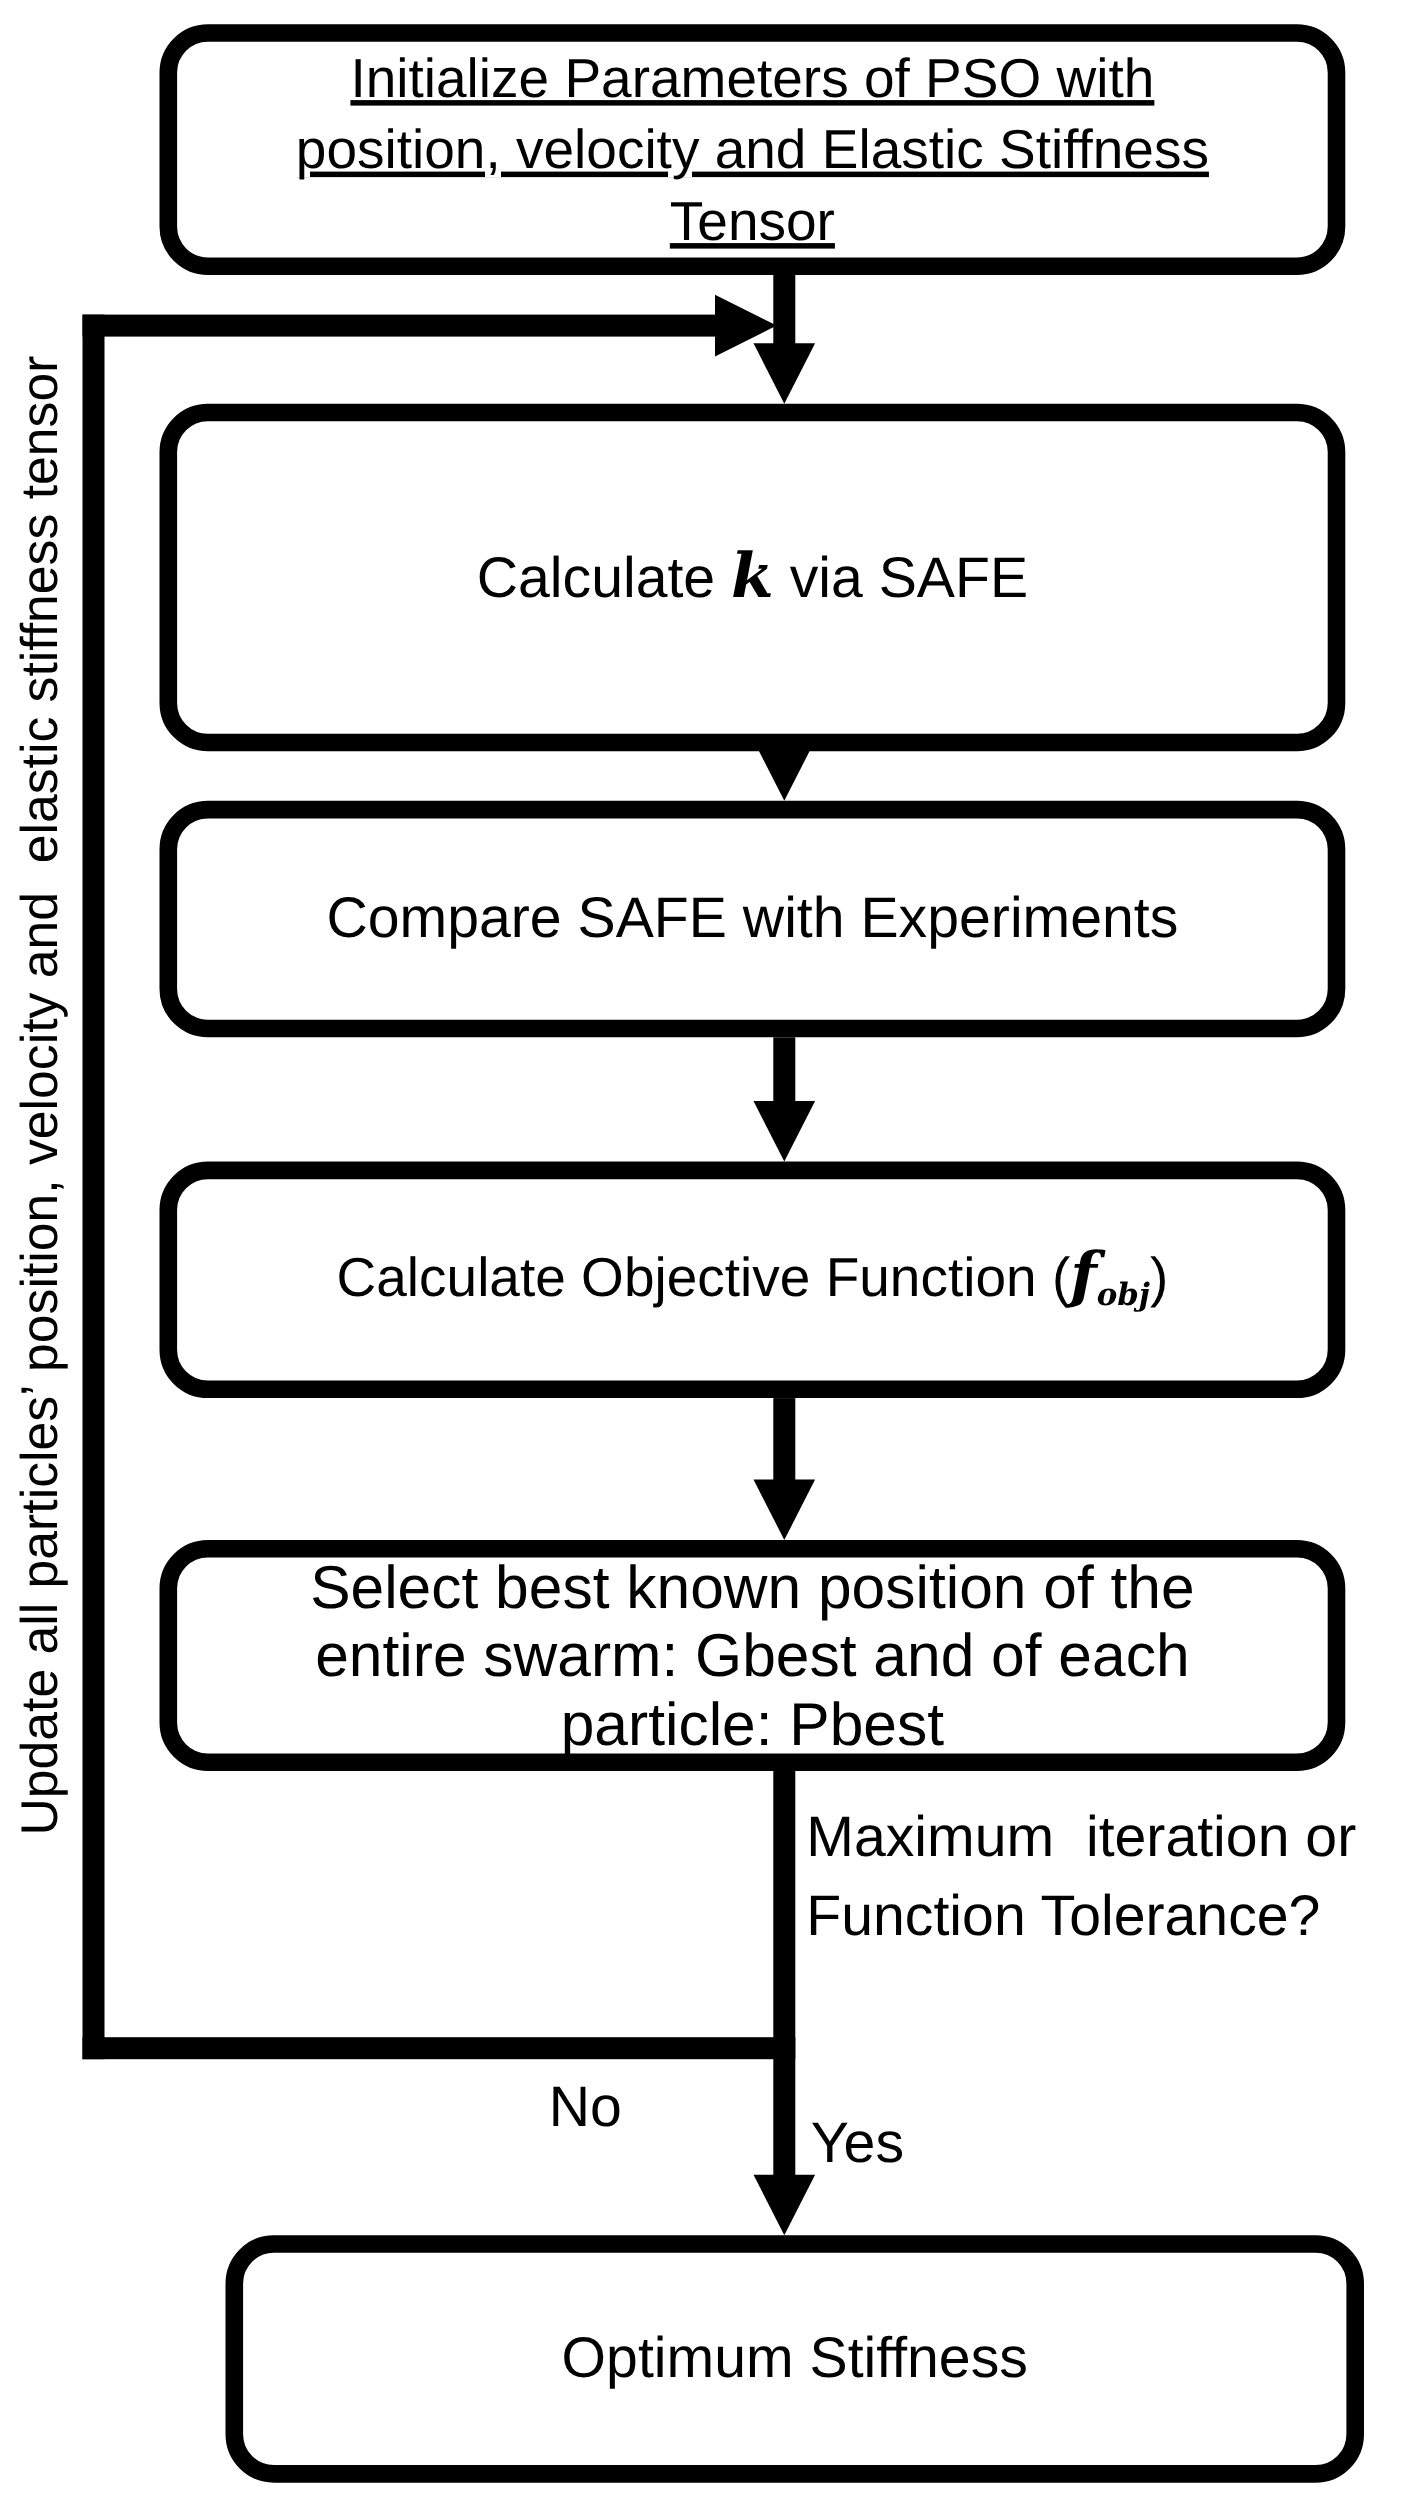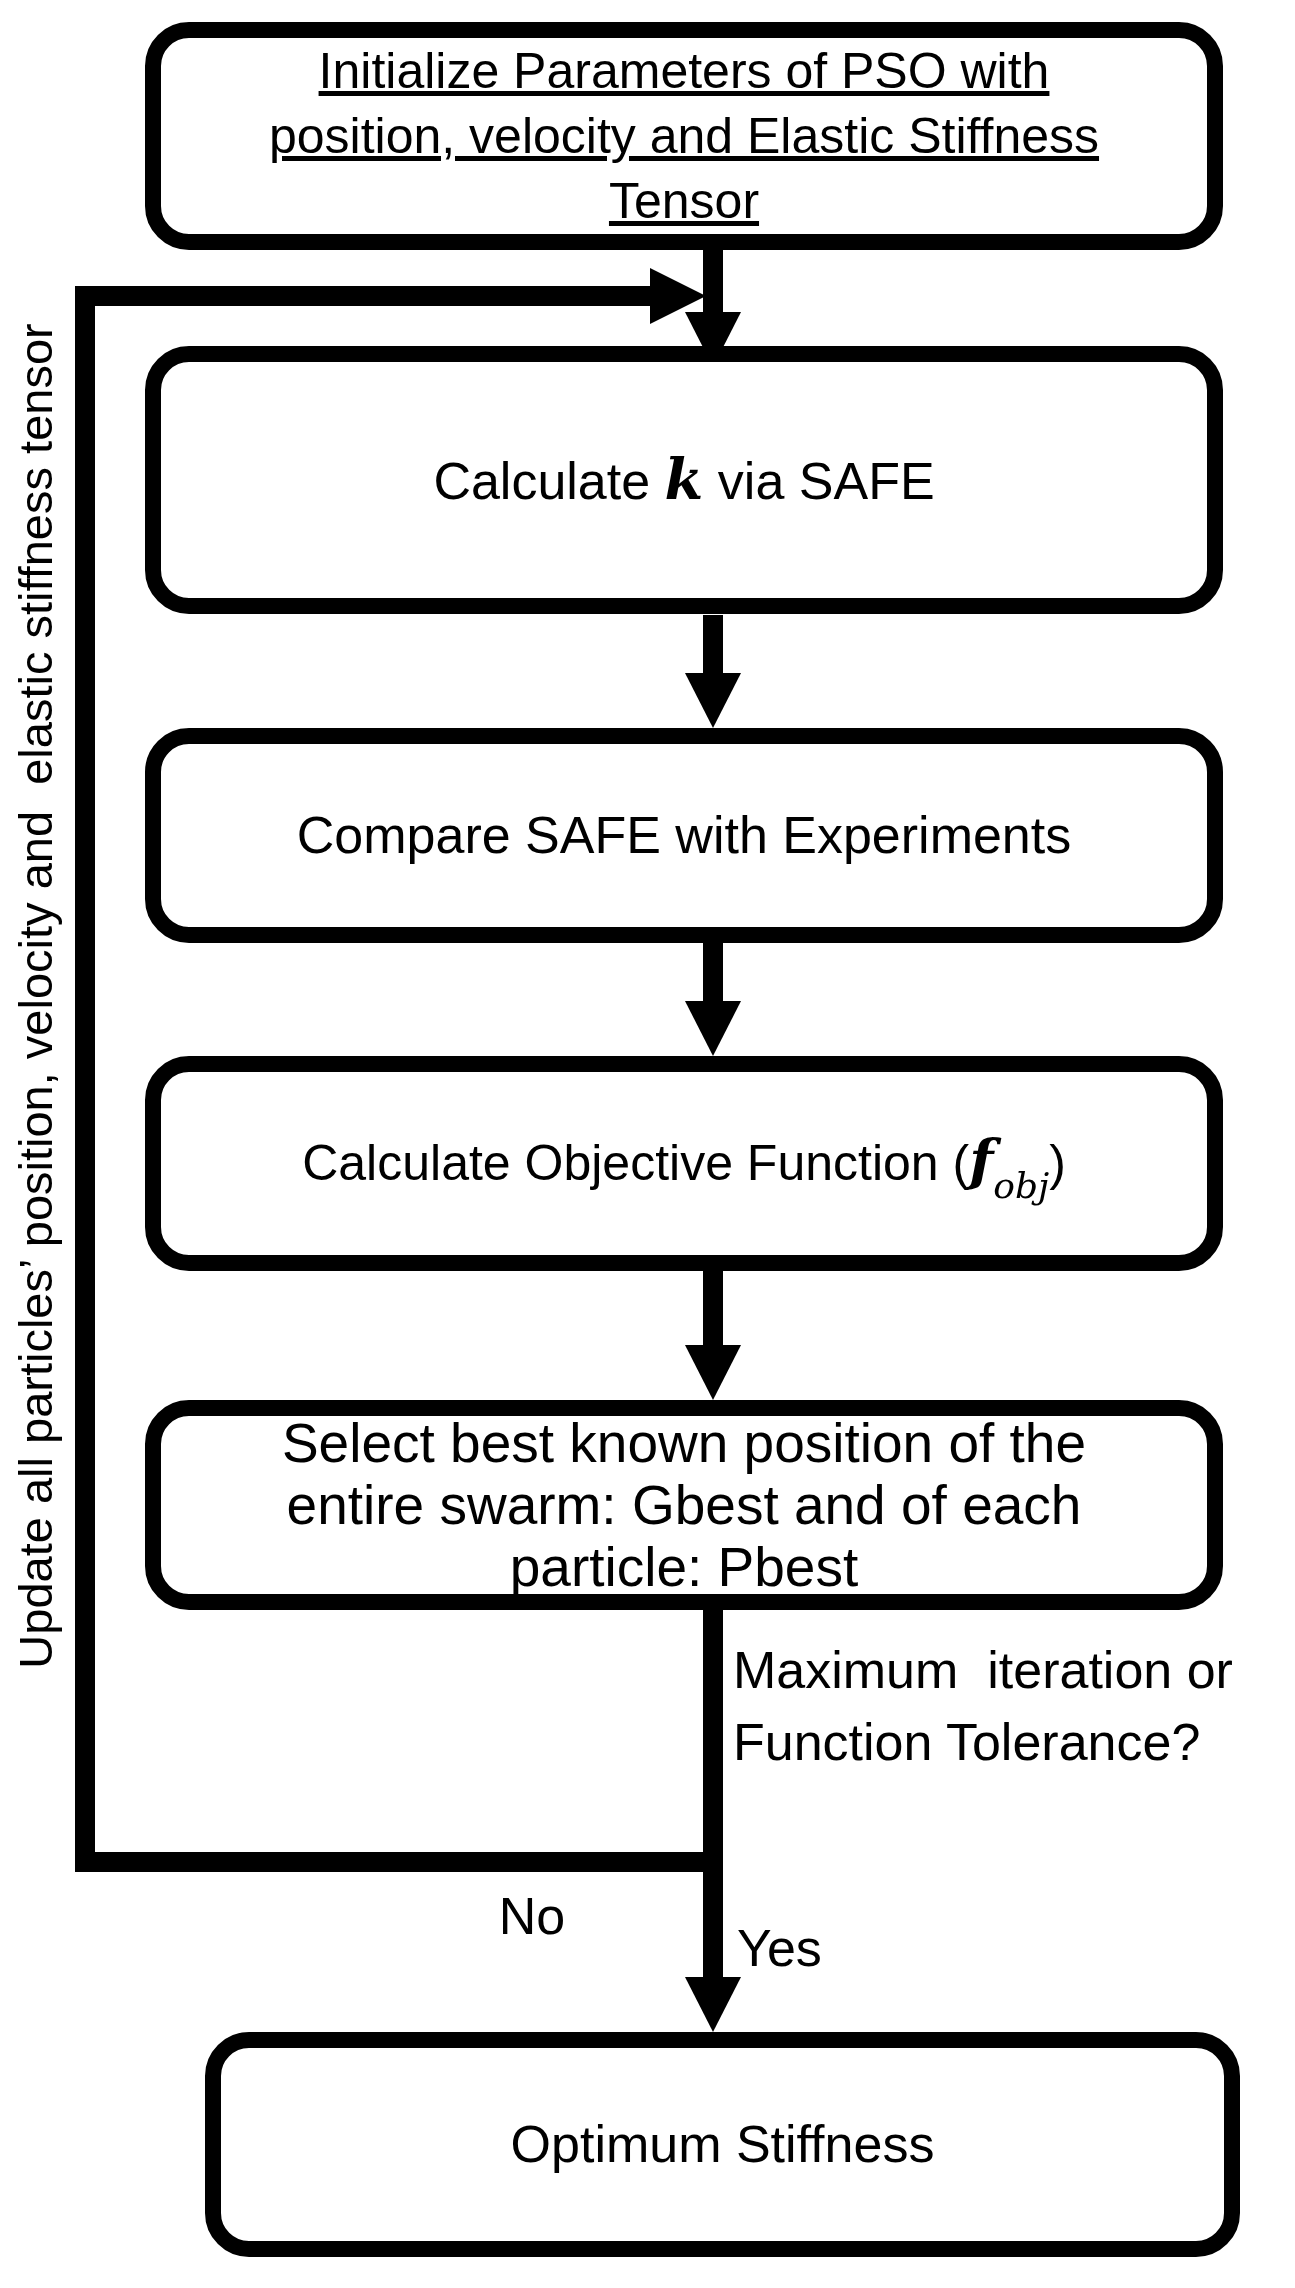--- a/index.html
+++ b/index.html
@@ -25,42 +25,42 @@
     align-items:center;
     justify-content:center;
     text-align:center;
   }
   .fbox .txt{
     white-space:pre-wrap;
     font-size:50px;
     line-height:65px;
   }
   #box-init{top:22px;height:228px;text-decoration:underline;}
-  #box-calck{top:346px;height:268px;}
+  #box-calck{top:367px;height:316px;}
   #box-calck .txt{font-size:52px;}
   #box-compare{top:728px;height:215px;justify-content:center;}
   #box-compare .txt{font-size:52px;}
   #box-objective{top:1056px;height:215px;}
   #box-select{top:1400px;height:210px;}
   #box-select .txt{font-size:55px;line-height:62px;}
   #box-optimum{top:2032px;left:205px;width:1035px;height:225px;}
   #box-optimum .txt{font-size:52px;text-align:right;}
   .mathvar{
     font-family:"DejaVu Serif", serif;
     font-style:italic;
     font-weight:bold;
     font-size:56px;
   }
   .mathsub{
     font-family:"DejaVu Serif", serif;
     font-style:italic;
-    font-weight:normal;
-    font-size:36px;
+    font-weight:bold;
+    font-size:28px;
     position:relative;
-    top:18px;
+    top:8px;
   }
   
   .vshaft{position:absolute;width:20px;background:#000;}
   .hshaft{position:absolute;height:20px;background:#000;}
   .arrow-head-down{
     position:absolute;width:0;height:0;
     border-left:28px solid transparent;
     border-right:28px solid transparent;
     border-top:55px solid #000;
   }

